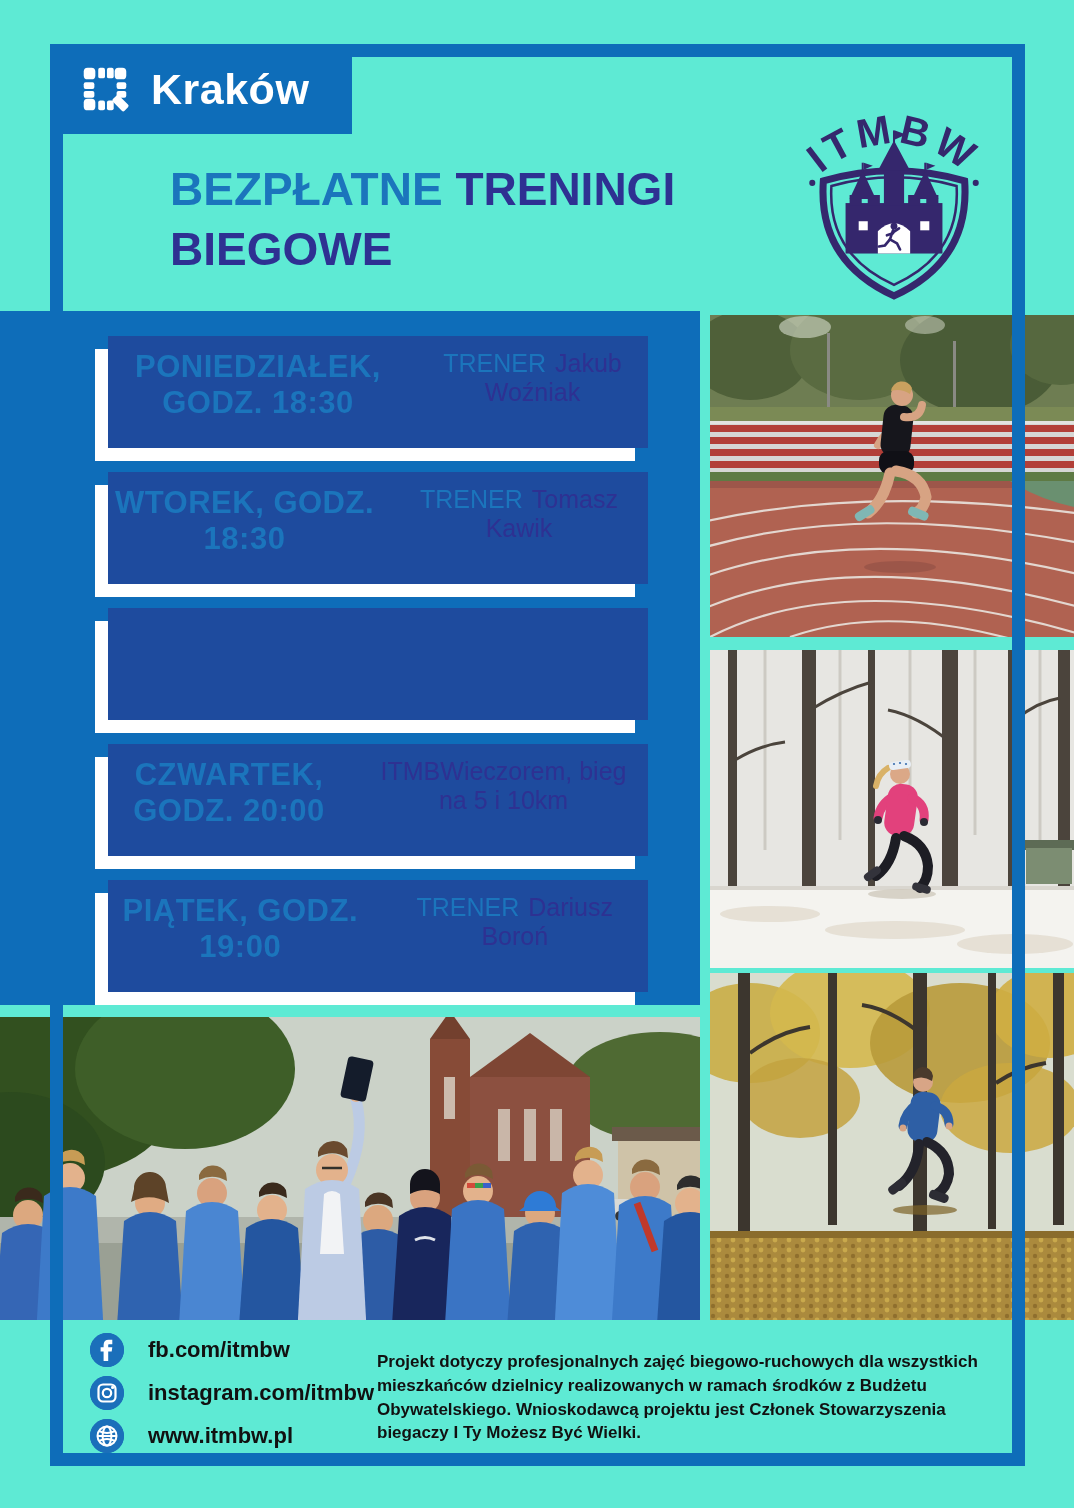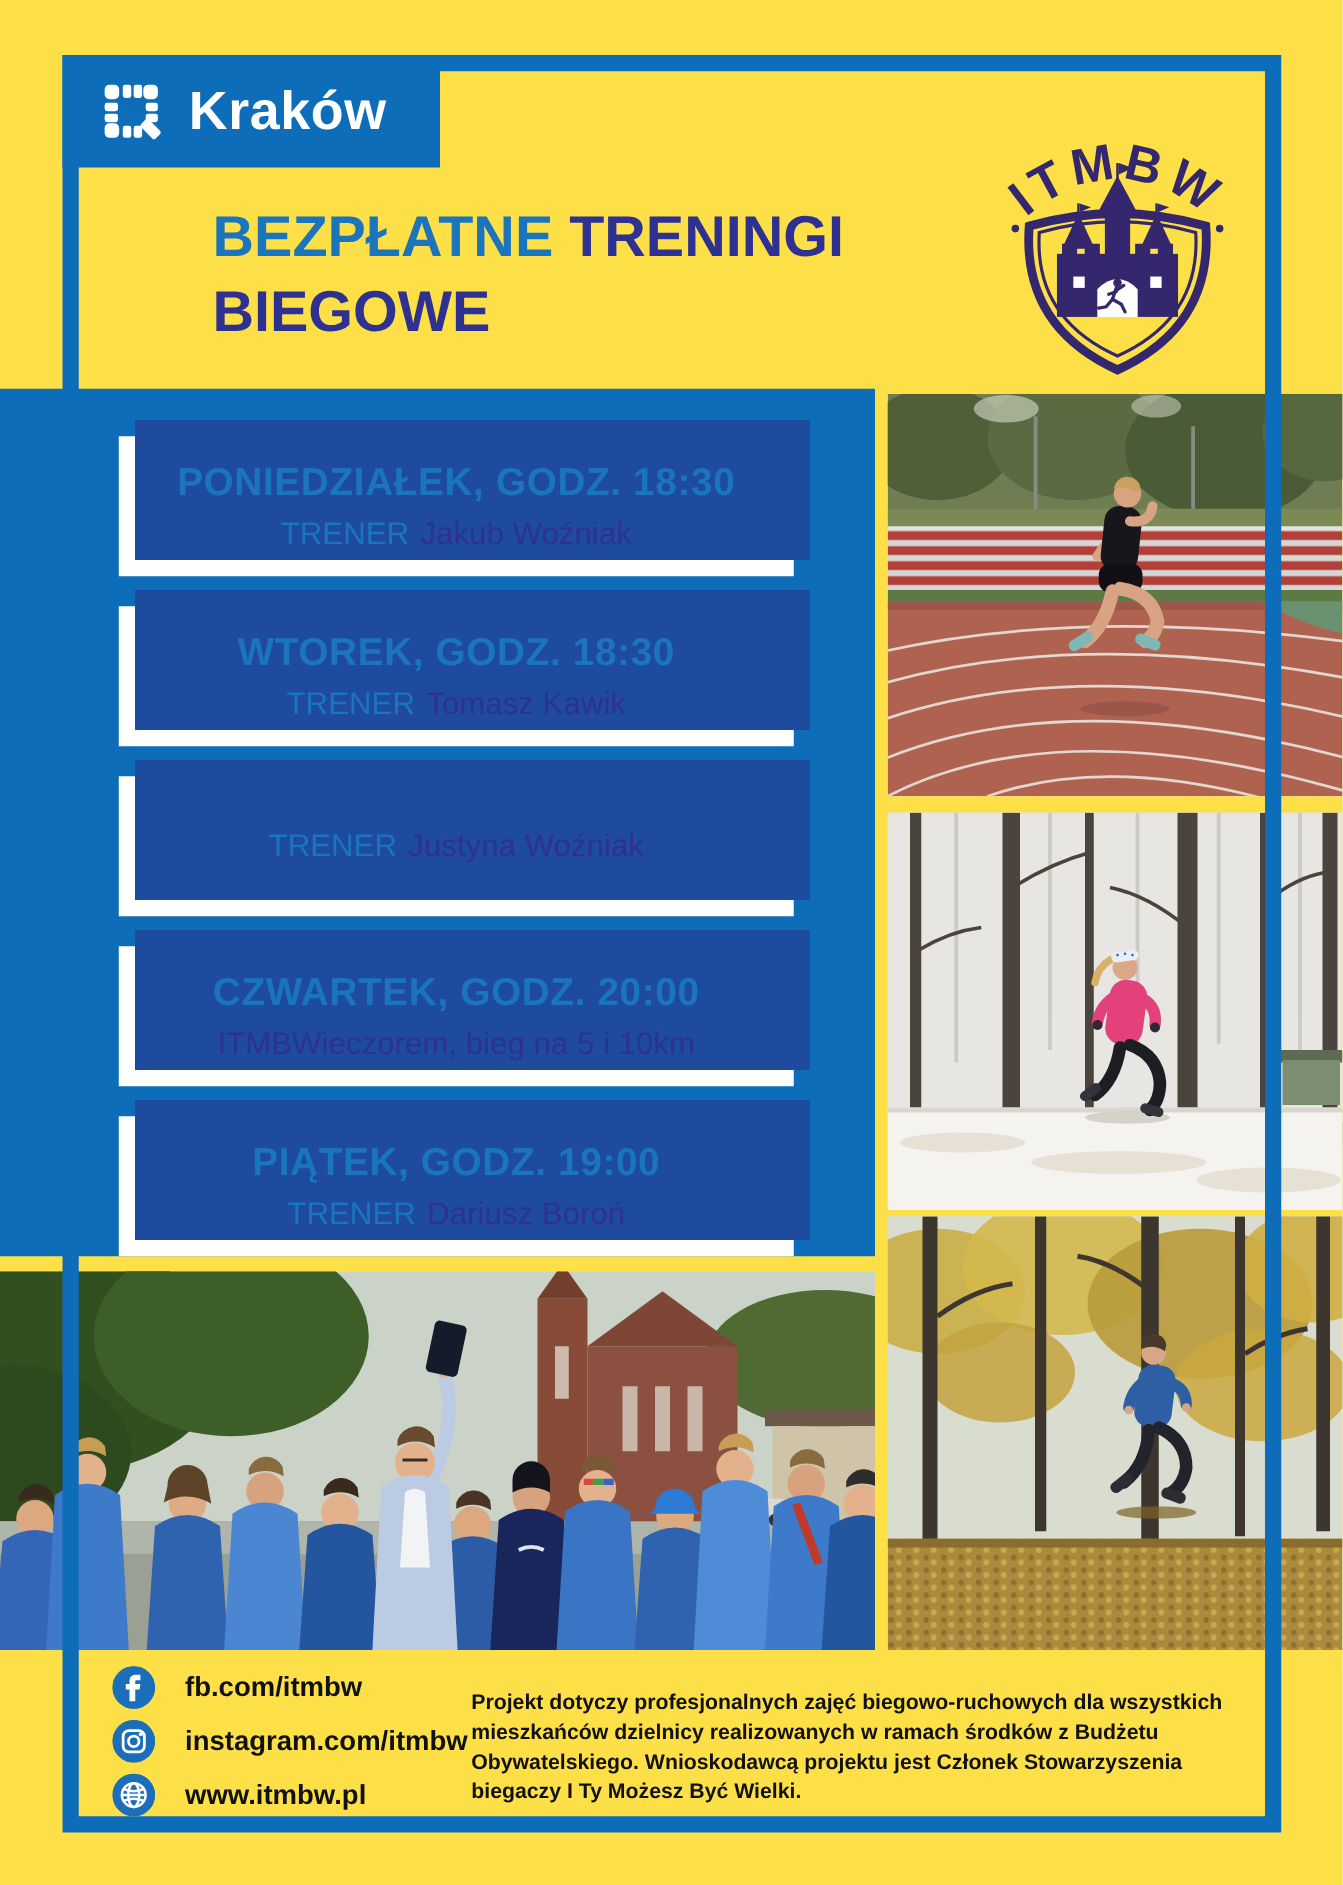--- a/index.html
+++ b/index.html
@@ -6,21 +6,21 @@
     --blue:#0E6DB9;
     --navy:#1E4B9E;
     --tblue:#1B75BC;
     --tnavy:#2E3192;
     --indigo:#35276D;
   }
   *{box-sizing:border-box}
   html,body{margin:0;padding:0;background:#fff}
   body{width:1074px;height:1508px;position:relative;overflow:hidden;
        font-family:"Liberation Sans",sans-serif;}
-  .poster{position:absolute;inset:0;background:#fde047}
+  .poster{position:absolute;inset:0;background:#5eead4}
 
   
   .frame{position:absolute;left:50px;top:44px;width:975px;height:1422px;
          border:13px solid var(--blue);z-index:30;pointer-events:none}
 
   
   .brand-box{position:absolute;left:50px;top:44px;width:302px;height:90px;
              background:var(--blue);z-index:40;display:flex;align-items:center;
              padding-left:26px;gap:17px}
   .brand-text{color:#fff;font-size:43px;font-weight:bold;letter-spacing:.5px}
@@ -33,21 +33,21 @@
 
   
   .itmbw{position:absolute;left:793px;top:84px;width:202px;height:222px;z-index:20}
   .itmbw svg{width:100%;height:100%;display:block}
 
   
   .panel{position:absolute;left:0;top:311px;width:700px;height:694px;
          background:var(--blue);z-index:10}
   .cards{position:absolute;left:95px;top:38px;display:flex;flex-direction:column;gap:24px}
   .card{position:relative;width:540px;height:112px;background:#fff;text-align:center;
-        display:flex;flex-direction:column;justify-content:center;gap:9px;z-index:1}
+        display:flex;flex-direction:row;justify-content:center;gap:9px;z-index:1}
   .card::before{content:"";position:absolute;left:13px;top:-13px;width:100%;height:100%;
                 background:var(--navy);z-index:-1}
   .card-day{font-size:31px;font-weight:bold;color:var(--tblue);letter-spacing:.5px}
   .card-sub{font-size:25px;font-weight:normal}
   .sub-prefix{color:var(--tblue);margin-right:9px}
   .sub-prefix:empty{margin-right:0}
   .sub-name{color:var(--tnavy)}
 
   
   .photo{position:absolute;overflow:hidden;z-index:5;background:#ddd}
@@ -156,23 +156,20 @@
       </div>
 
       <div class="card">
         <div class="card-day">WTOREK, GODZ. 18:30</div>
         <div class="card-sub">
           <span class="sub-prefix">TRENER</span><span class="sub-name">Tomasz Kawik</span>
         </div>
       </div>
 
       <div class="card">
-        <div class="card-sub">
-          <span class="sub-prefix">TRENER</span><span class="sub-name">Justyna Woźniak</span>
-        </div>
       </div>
 
       <div class="card">
         <div class="card-day">CZWARTEK, GODZ. 20:00</div>
         <div class="card-sub">
           <span class="sub-prefix"></span><span class="sub-name">ITMBWieczorem, bieg na 5 i 10km</span>
         </div>
       </div>
 
       <div class="card">

